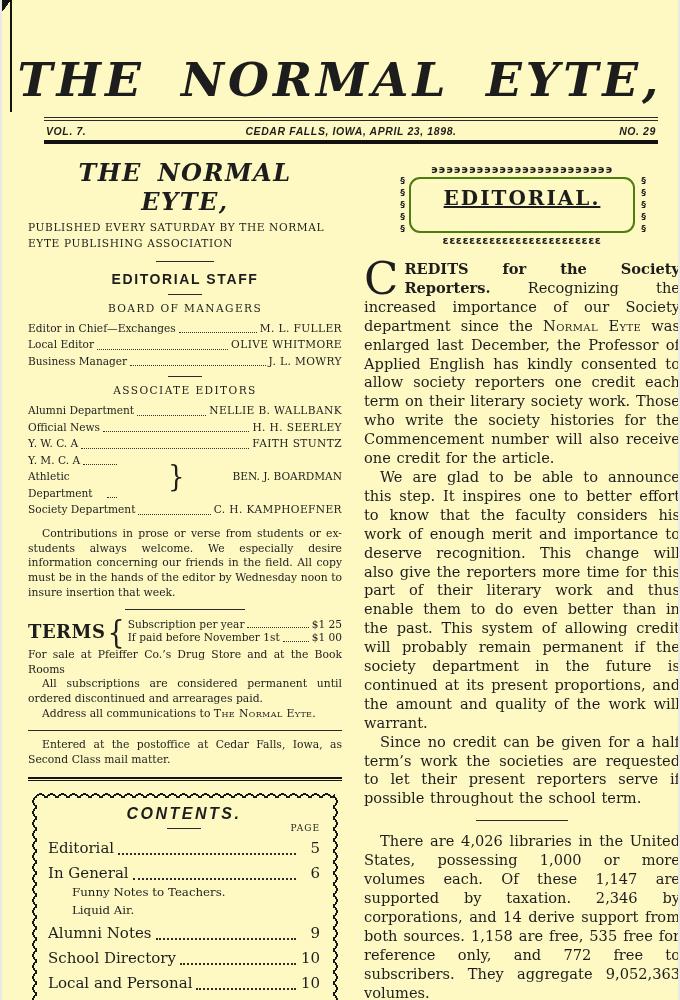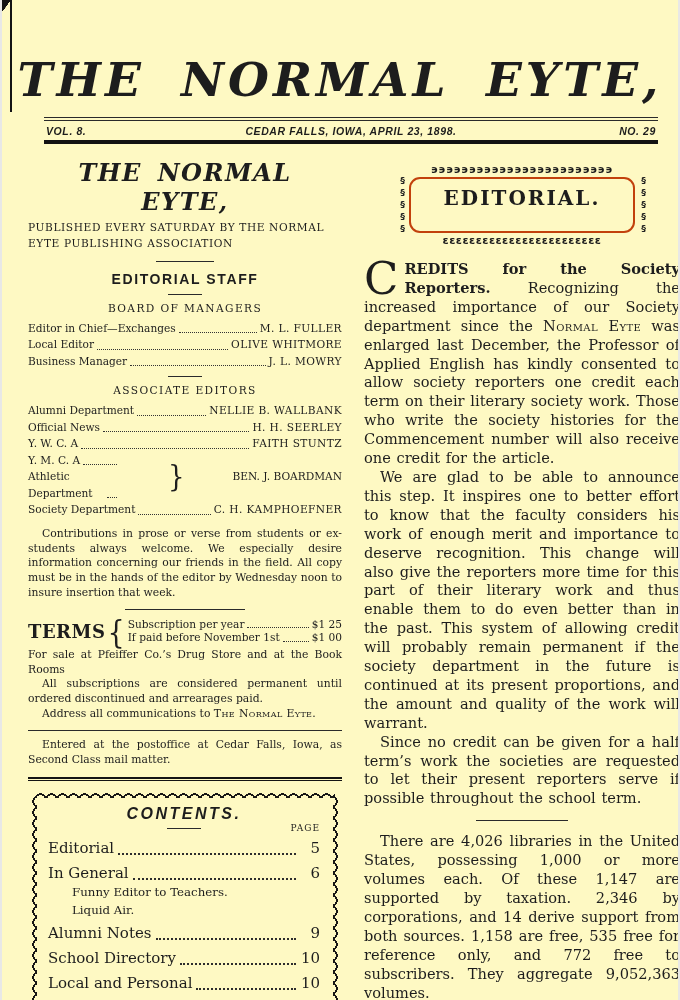--- a/index.html
+++ b/index.html
@@ -86,42 +86,42 @@
   .csub { font-size:11.8px; line-height:15.5px; padding-left:24px; margin-top:2px; }
 
   
   .banner { width:252px; margin:6px auto 14px; text-align:center; line-height:1; }
   .orn-h { font-family:"DejaVu Sans",sans-serif; font-weight:bold; font-size:11px;
     letter-spacing:0.5px; white-space:nowrap; overflow:hidden; height:11px; }
   .banner-core { display:flex; align-items:stretch; }
   .orn-v { font-family:"DejaVu Sans",sans-serif; font-weight:bold; font-size:9.5px;
     writing-mode:vertical-rl; text-orientation:upright; letter-spacing:1px;
     overflow:hidden; width:11px; text-align:center; }
-  .banner-inner { flex:1; border:2px solid #c2410c; border-radius:11px; margin:2px 2px;
-    padding:9px 4px 7px; font-weight:bold; font-size:20px; letter-spacing:2px; }
+  .banner-inner { flex:1; border:2px solid #4d7c0f; border-radius:11px; margin:2px 2px;
+    padding:9px 4px 7px; font-weight:bold; font-size:20px; letter-spacing:2px;text-decoration:underline; }
   .article { font-size:14.6px; line-height:18.9px; text-align:justify; word-spacing:1px; }
   .article p { margin:0; }
   .article p.ind { text-indent:16px; }
   .dropcap { float:left; font-size:45px; line-height:34px; padding:2px 6px 0 0; }
   .lead-bold { font-weight:bold; }
   .sep-mid { width:92px; border-top:1px solid #2a2a2a; margin:12px auto 11px; }
 </style>
 </head>
 <body>
 
 <div class="page">
   <div class="scan-line"></div>
   <div class="scan-corner"></div>
 
   <div class="masthead">
     <div class="masthead-title">THE NORMAL EYTE,</div>
   </div>
   <div class="band-rule-top"></div>
   <div class="band">
-    <span class="vol">VOL. 8.</span>
+    <span class="vol">VOL. 7.</span>
     <span class="date">CEDAR FALLS, IOWA, APRIL 23, 1898.</span>
     <span class="no">NO. 29</span>
   </div>
   <div class="band-rule-bottom"></div>
 
   <div class="columns">
 
     <div class="col-left">
       <div class="paper-title">THE NORMAL EYTE,</div>
       <div class="published">
@@ -232,21 +232,21 @@
         <div class="crow">
           <span>Editorial</span>
           <span class="dots"></span>
           <span class="pg">5</span>
         </div>
         <div class="crow">
           <span>In General</span>
           <span class="dots"></span>
           <span class="pg">6</span>
         </div>
-        <div class="csub">Funny Editor to Teachers.</div>
+        <div class="csub">Funny Notes to Teachers.</div>
         <div class="csub">Liquid Air.</div>
 
         <div class="crow">
           <span>Alumni Notes</span>
           <span class="dots"></span>
           <span class="pg">9</span>
         </div>
         <div class="crow">
           <span>School Directory</span>
           <span class="dots"></span>

